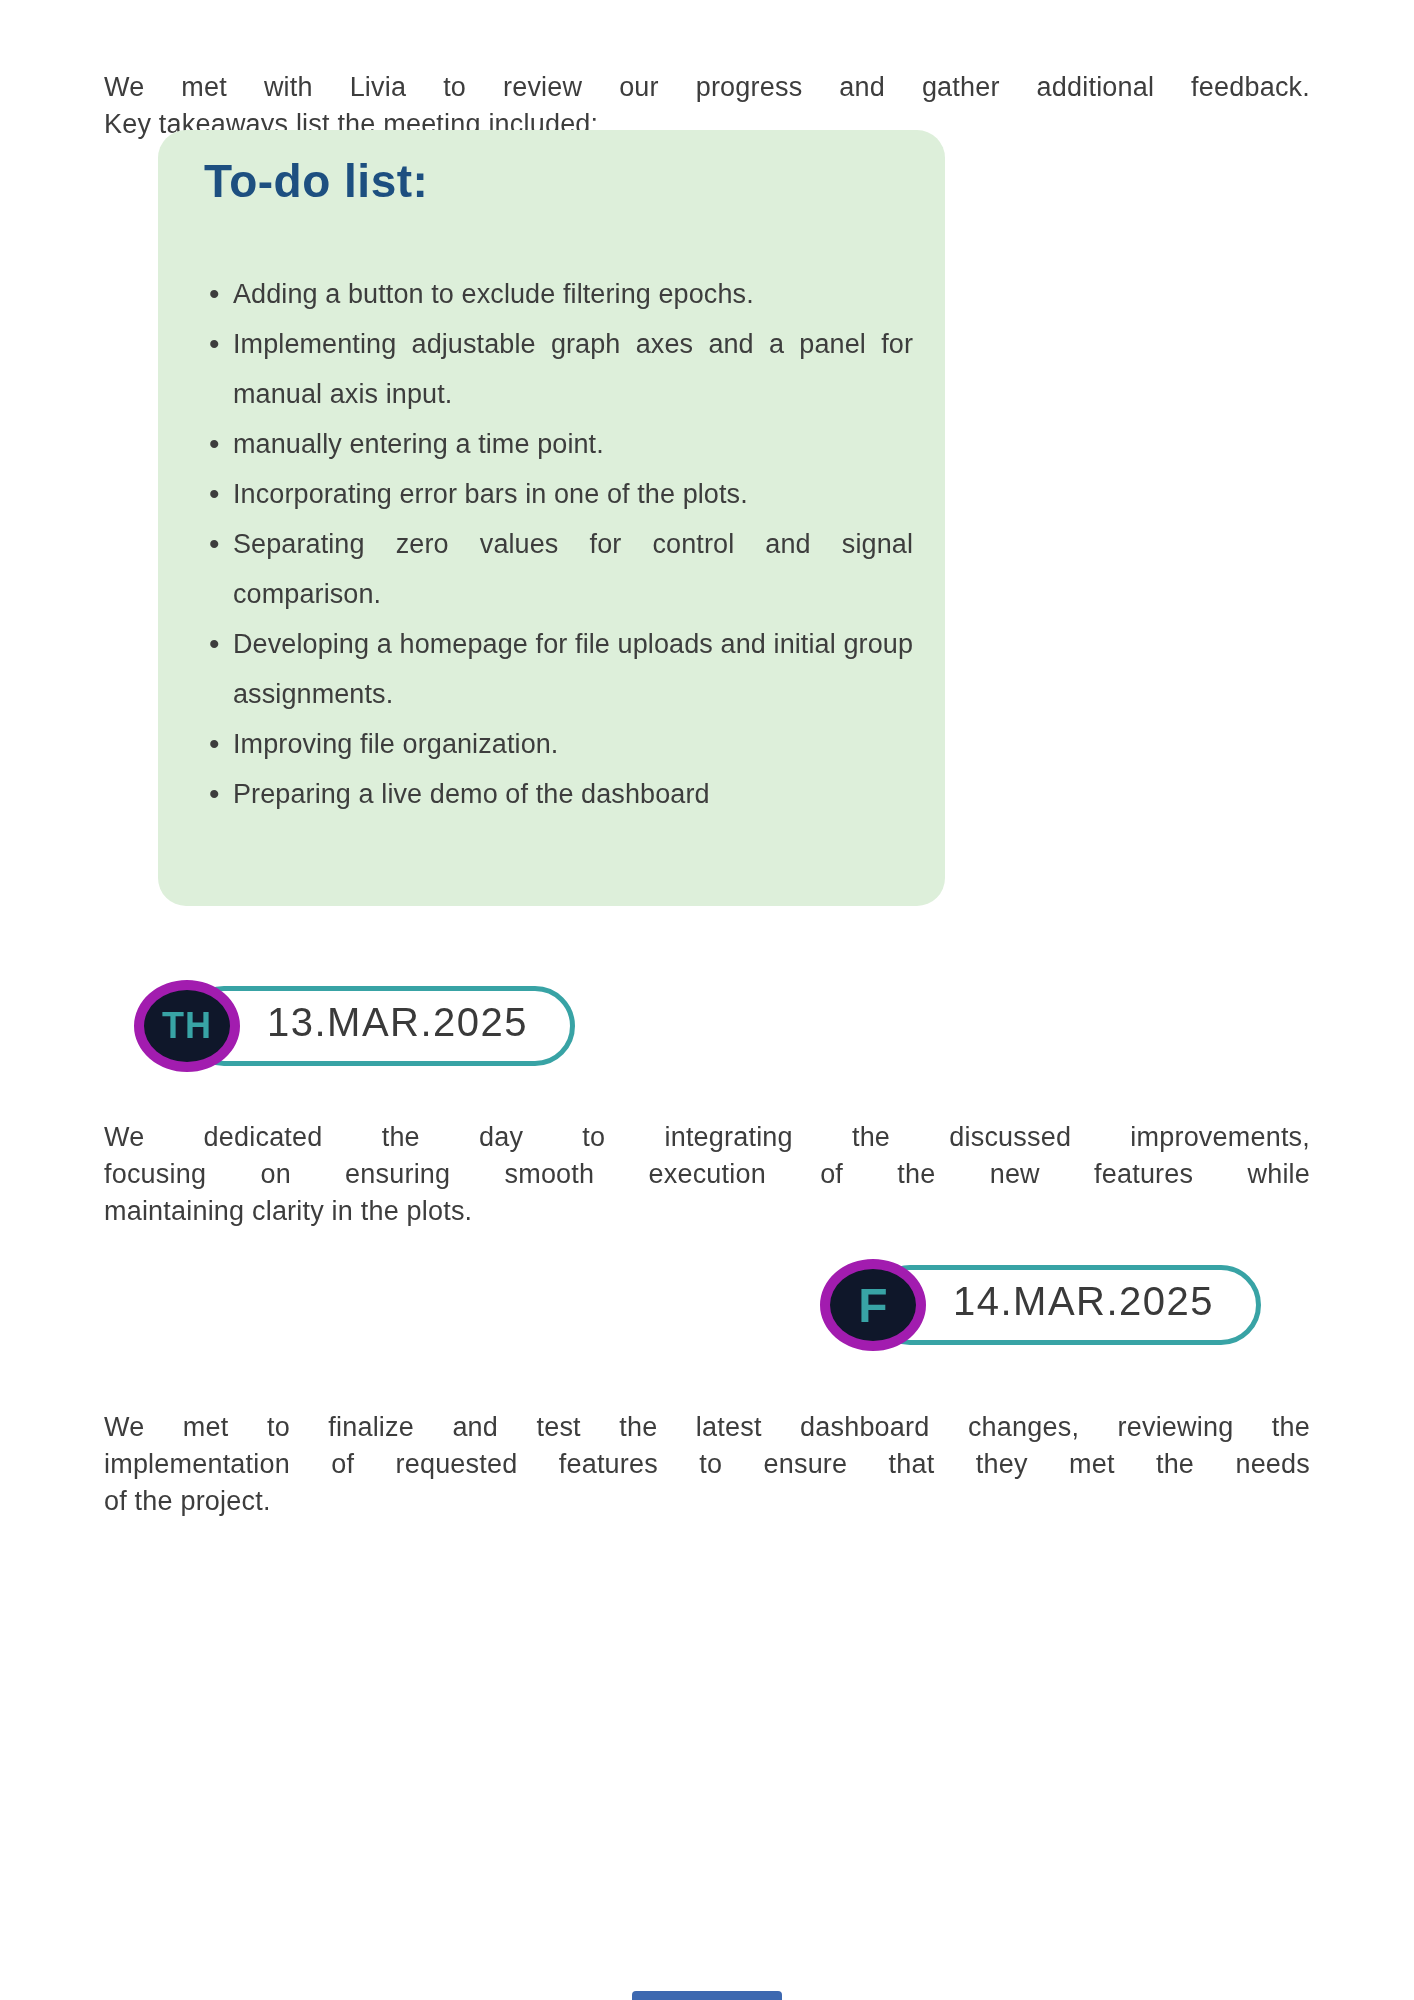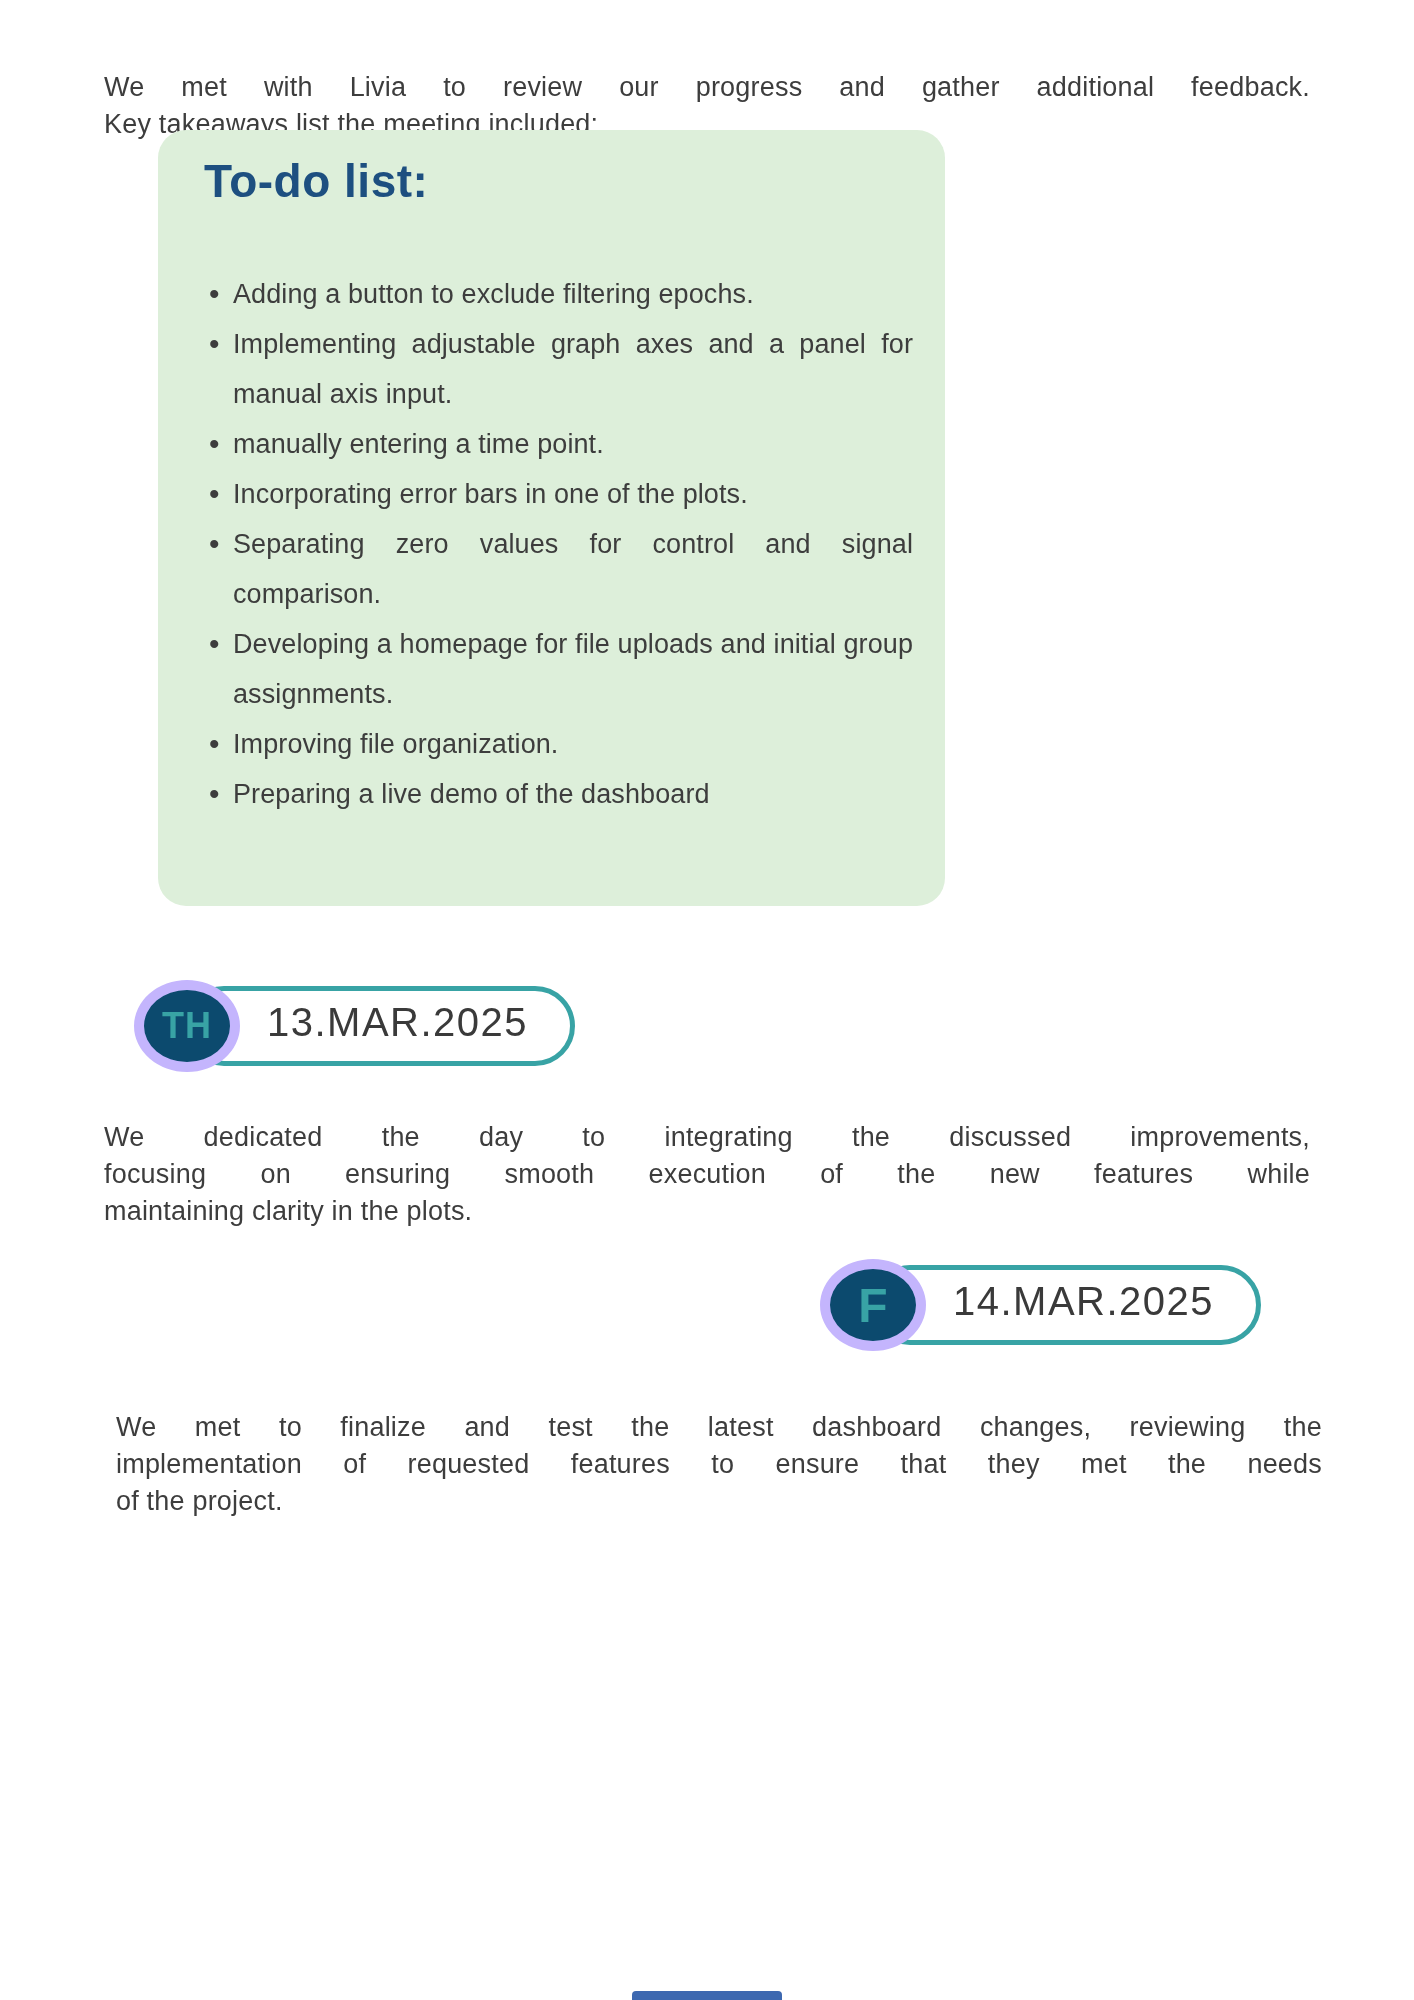--- a/index.html
+++ b/index.html
@@ -11,21 +11,21 @@
     font-family:"Liberation Sans", sans-serif;
   }
 
   
   .para { position:absolute; width:1206px; left:104px; font-size:27px; line-height:37px; color:#3d3d3d; letter-spacing:0.2px; }
   .jline { display:block; }
   .jline.j { text-align:justify; text-align-last:justify; }
 
   .intro { top:42px; }
   .para-2 { top:1092px; }
-  .para-3 { top:1382px;margin-left:12px; }
+  .para-3 { top:1382px; }
 
   
   .todo-box {
     position:absolute; top:130px; left:158px;
     width:787px; height:776px; box-sizing:border-box;
     background:#ddefda; border-radius:28px;
     padding-top:24px;
   }
   .todo-title {
     margin:0 0 0 46px;
@@ -47,22 +47,22 @@
     font-size:30px; color:#3d3d3d;
   }
 
   
   .badge { position:absolute; height:92px; width:max-content; }
   .badge-th { top:980px; left:134px; }
   .badge-f  { top:1259px; left:820px; }
   .day-circle {
     position:absolute; left:0; top:0; z-index:2;
     width:106px; height:92px; box-sizing:border-box;
-    border:10px solid #c4b5fd; border-radius:50%;
-    background:#0c4a6e;
+    border:10px solid #a21caf; border-radius:50%;
+    background:#0f172a;
     display:flex; align-items:center; justify-content:center;
   }
   .day { font-weight:bold; color:#38a3a5; }
   .badge-th .day { font-size:36px; letter-spacing:1px; }
   .badge-f  .day { font-size:48px; }
   .date-pill {
     margin-left:50px; margin-top:6px;
     height:80px; box-sizing:border-box;
     border:5px solid #38a3a5; border-radius:42px;
     background:#ffffff;

